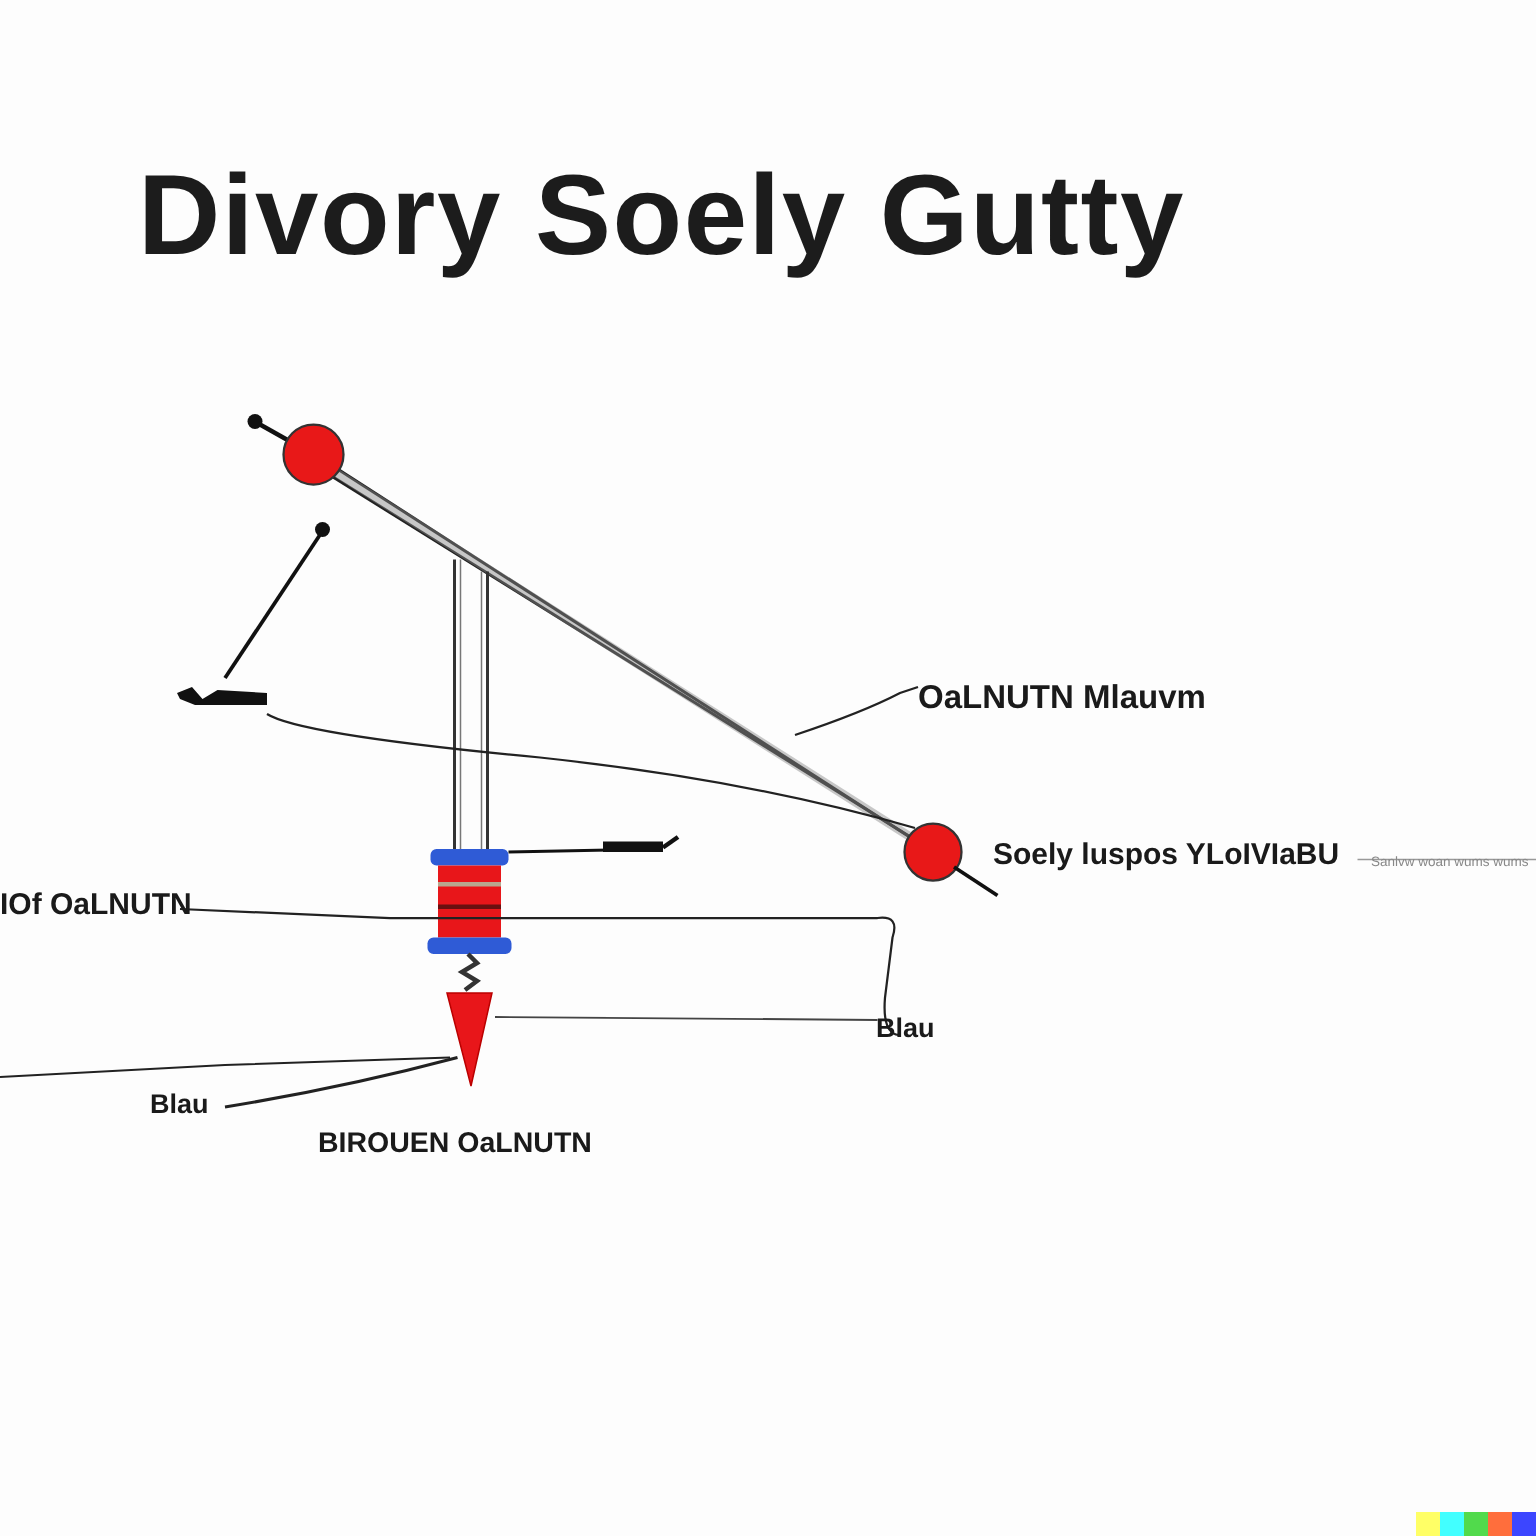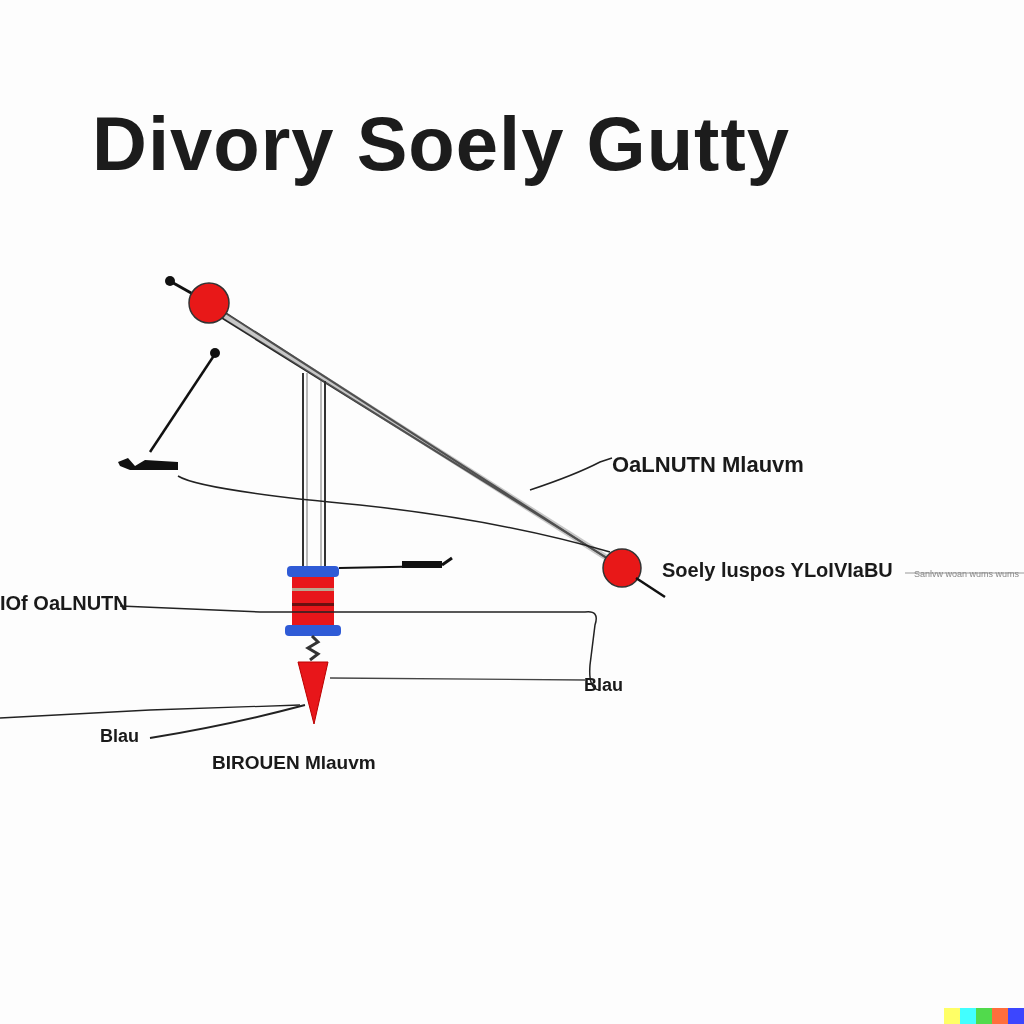--- a/index.html
+++ b/index.html
@@ -80,21 +80,21 @@
   <path d="M0 718 L150 710 L300 705" stroke="#222" stroke-width="1.3" fill="none"></path>
   <path d="M150 738 Q230 725 305 705" stroke="#222" stroke-width="2" fill="none"></path>
 </svg>
 
 <div class="label" style="left:612px;top:452px;font-size:22px;">OaLNUTN Mlauvm</div>
 <div class="label" style="left:662px;top:559px;font-size:20px;">Soely luspos YLoIVIaBU</div>
 <div class="small-label" style="left:914px;top:569px;">Sanlvw woan wums wums</div>
 <div class="label" style="left:0px;top:592px;font-size:20px;">IOf OaLNUTN</div>
 <div class="label" style="left:584px;top:675px;font-size:18px;">Blau</div>
 <div class="label" style="left:100px;top:726px;font-size:18px;">Blau</div>
-<div class="label" style="left:212px;top:752px;font-size:19px;">BIROUEN Mlauvm</div>
+<div class="label" style="left:212px;top:752px;font-size:19px;">BIROUEN OaLNUTN</div>
 
 <div class="palette">
   <span style="background:#ffff66"></span>
   <span style="background:#42ffff"></span>
   <span style="background:#51da4c"></span>
   <span style="background:#ff6e3c"></span>
   <span style="background:#3c46ff"></span>
 </div>
 
 </body></html>

